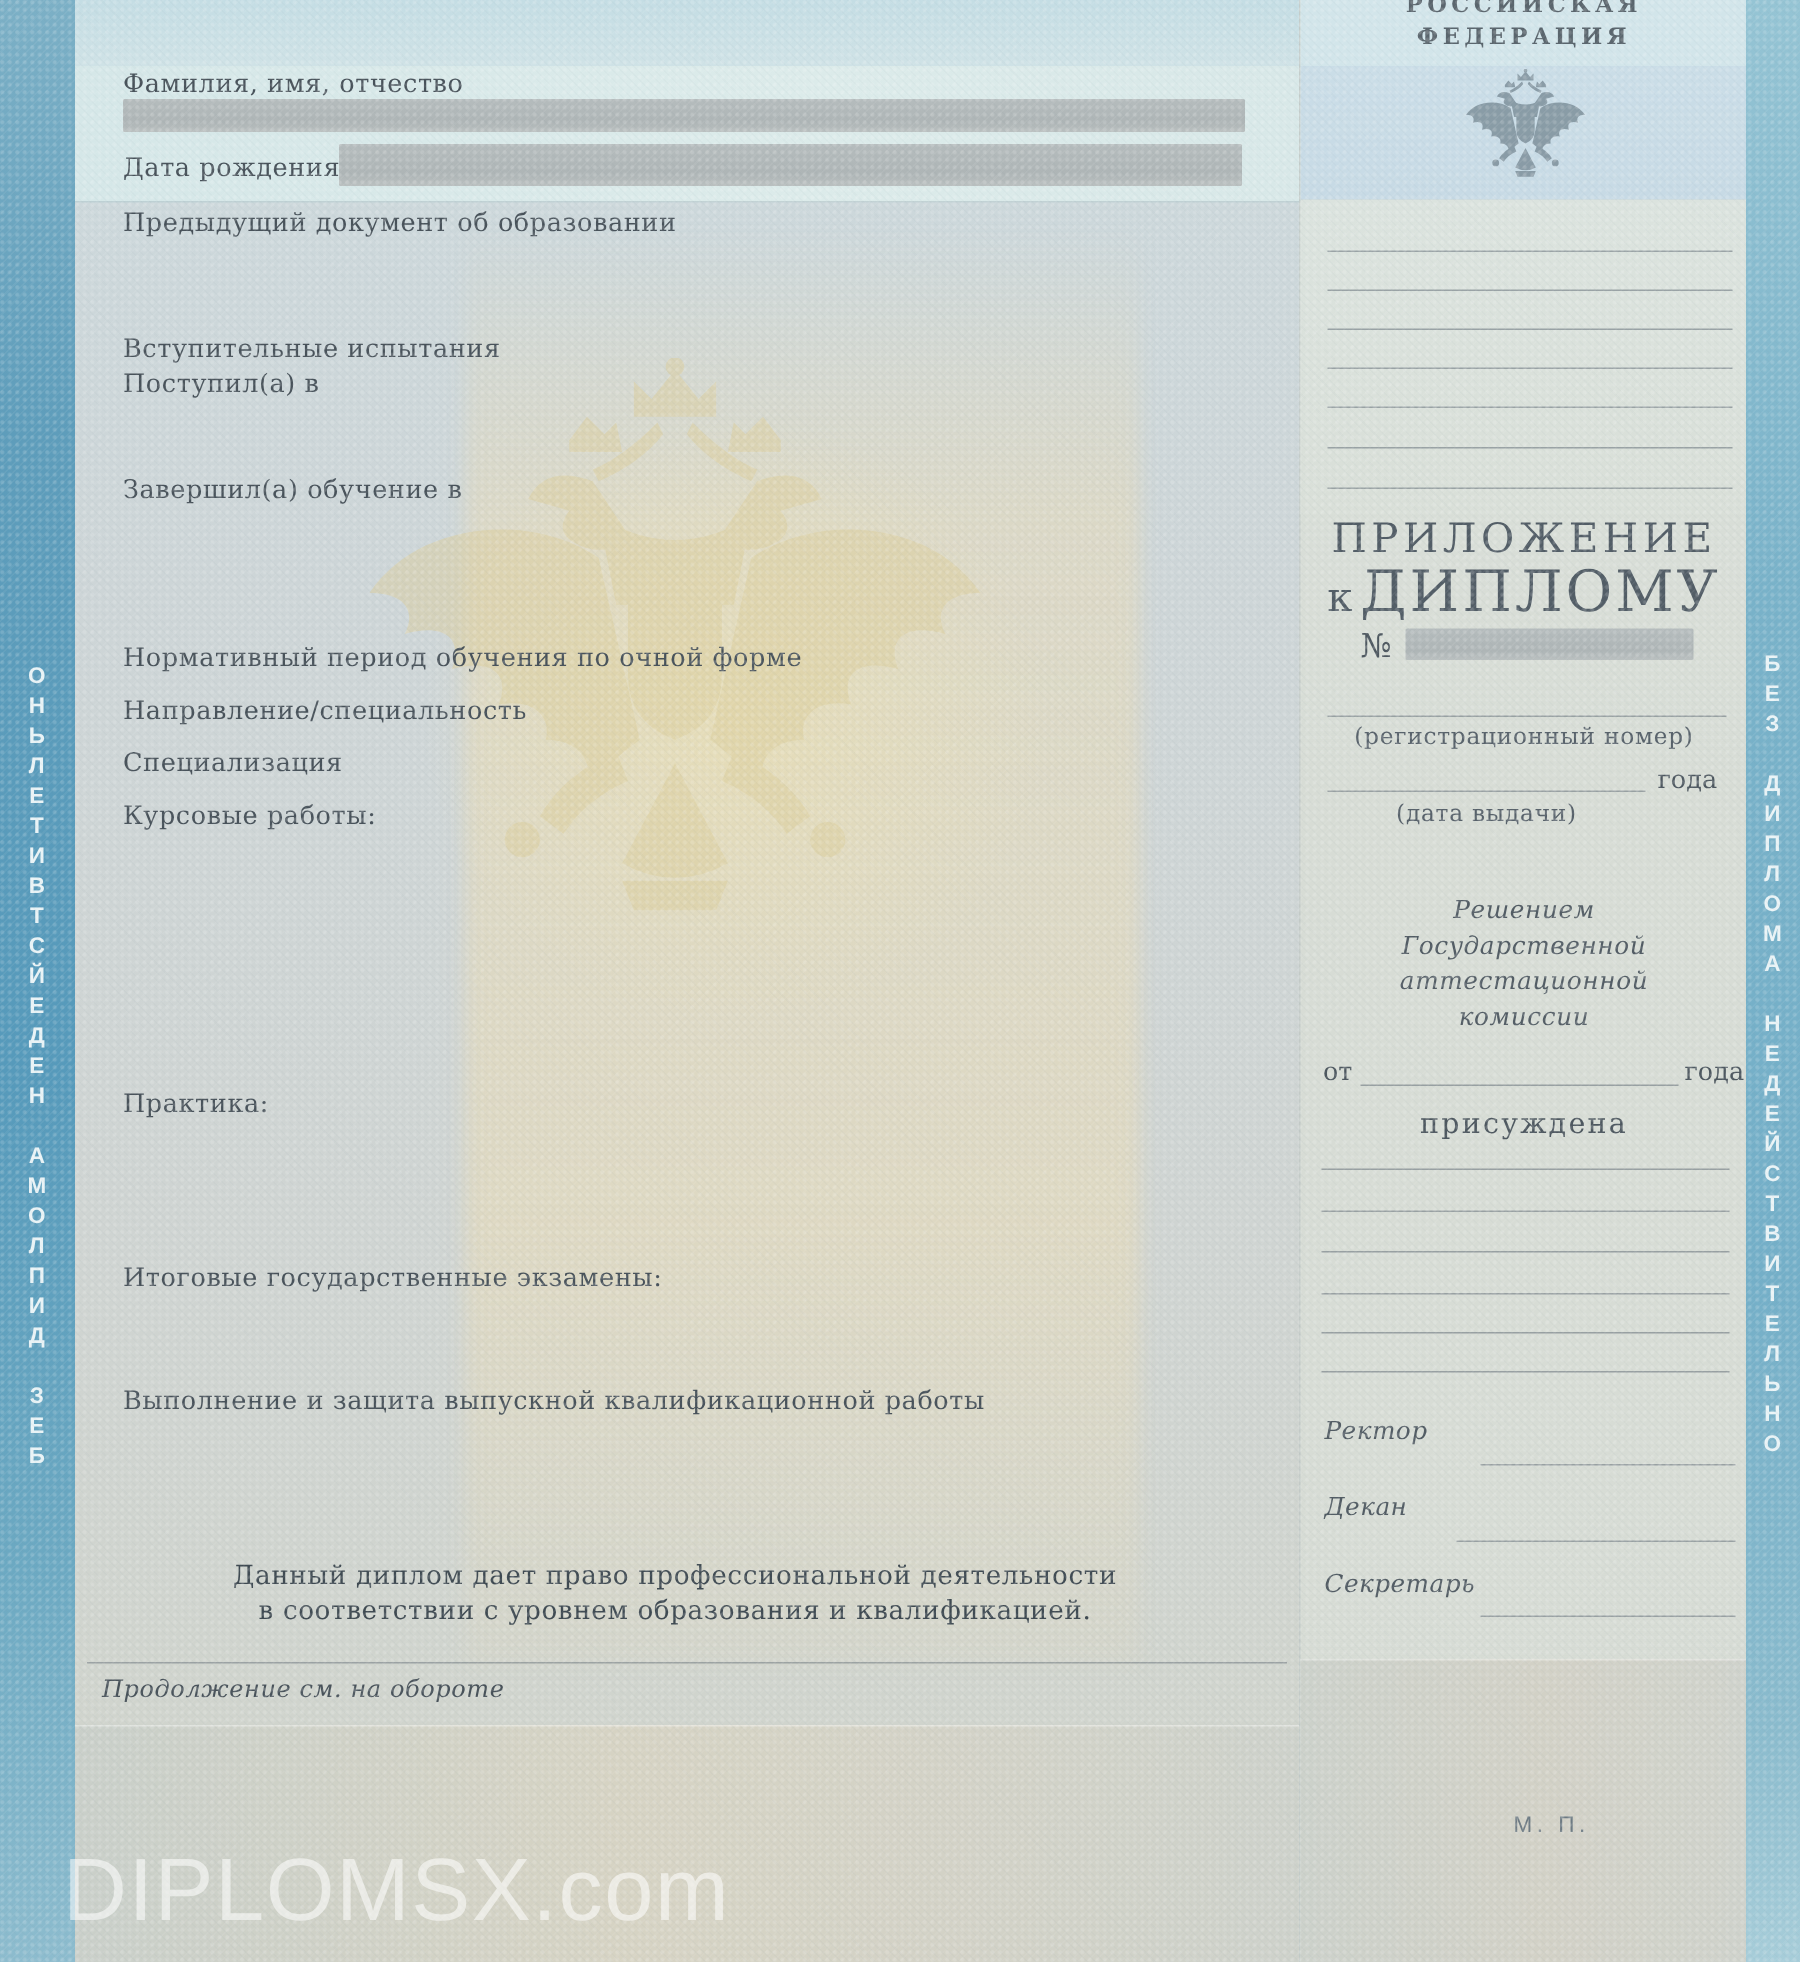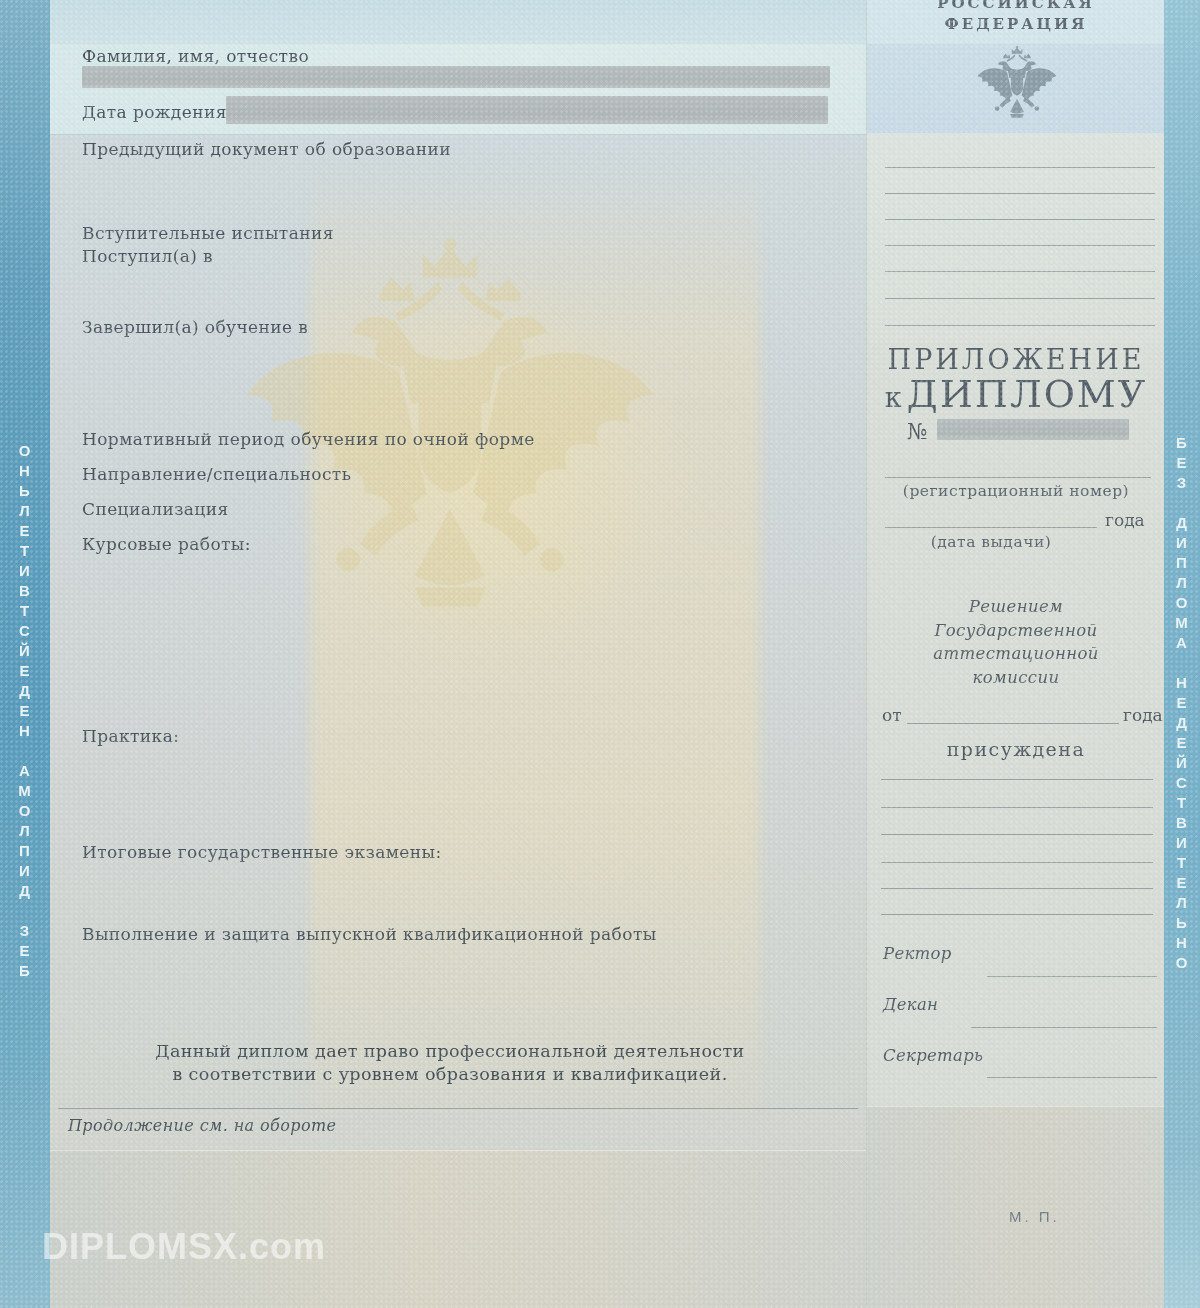--- a/index.html
+++ b/index.html
@@ -65,21 +65,21 @@
   
   .tex{left:0;top:0;width:1200px;height:1308px;pointer-events:none;
     background-image:
       radial-gradient(circle at 1.5px 1.5px, rgba(255,255,255,.16) 1px, transparent 1.7px),
       repeating-linear-gradient(45deg, rgba(130,150,160,.045) 0 1px, transparent 1px 4px),
       repeating-linear-gradient(-45deg, rgba(255,255,255,.05) 0 1px, transparent 1px 4px);
     background-size:5px 5px,auto,auto;}
 
   .diplomsx{
     font-family:"Liberation Sans","DejaVu Sans",sans-serif;
-    font-weight:bold;font-size:36px;letter-spacing:1px;
+    font-weight:normal;font-size:59px;letter-spacing:1px;
     color:rgba(255,255,255,.55);white-space:nowrap;}
   .seal{font-family:"Liberation Sans","DejaVu Sans",sans-serif;
     font-size:15px;letter-spacing:3px;color:#6d7a83;}
 </style>
 </head>
 <body>
 
 <svg width="0" height="0" style="position:absolute">
   <symbol id="eagle" viewBox="0 0 120 110">
     <g fill="currentColor">

